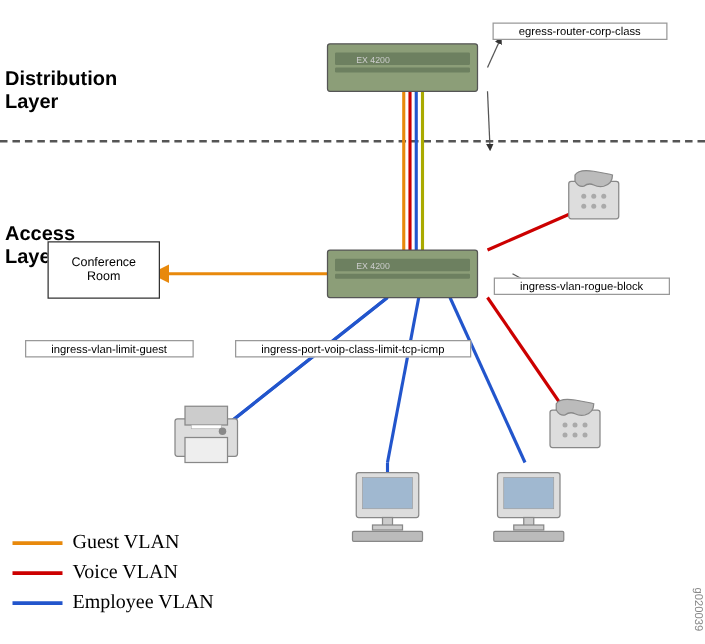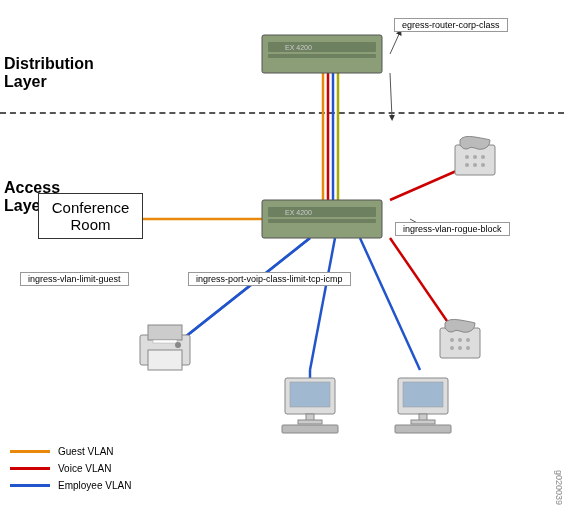--- a/index.html
+++ b/index.html
@@ -43,29 +43,29 @@
       left: 0;
       width: 564px;
       border-top: 2px dashed #555;
     }
 
     
     .conf-room {
       position: absolute;
       left: 38px;
       top: 193px;
-      width: 105px;
+      width: 90px;
       height: 46px;
       border: 1px solid #333;
       background: #fff;
       display: flex;
       align-items: center;
       justify-content: center;
       text-align: center;
-      font-size: 15px;
+      font-size: 10px;
       font-weight: normal;
     }
 
     
     .main-svg {
       position: absolute;
       top: 0;
       left: 0;
       width: 564px;
       height: 515px;
@@ -85,41 +85,42 @@
       margin-bottom: 6px;
     }
 
     .legend-line {
       width: 40px;
       height: 3px;
       margin-right: 8px;
     }
 
     .legend-text {
-      font-size: 10px;
+      font-size: 16px;
+      font-family: Liberation Serif, serif;
     }
 
     
     .watermark {
       position: absolute;
       bottom: 10px;
       right: 10px;
       font-size: 9px;
       color: #888;
       transform: rotate(90deg);
       transform-origin: bottom right;
     }
 
     
     .arrow-label {
       position: absolute;
       font-size: 9px;
       background: #fff;
       border: 1px solid #999;
-      padding: 1px 7px;
+      padding: 1px 20px;
       white-space: nowrap;
       text-align: center;
     }
   </style>
 </head>
 <body>
 
 <div class="diagram-container">
 
   <div class="layer-label distribution-label">

